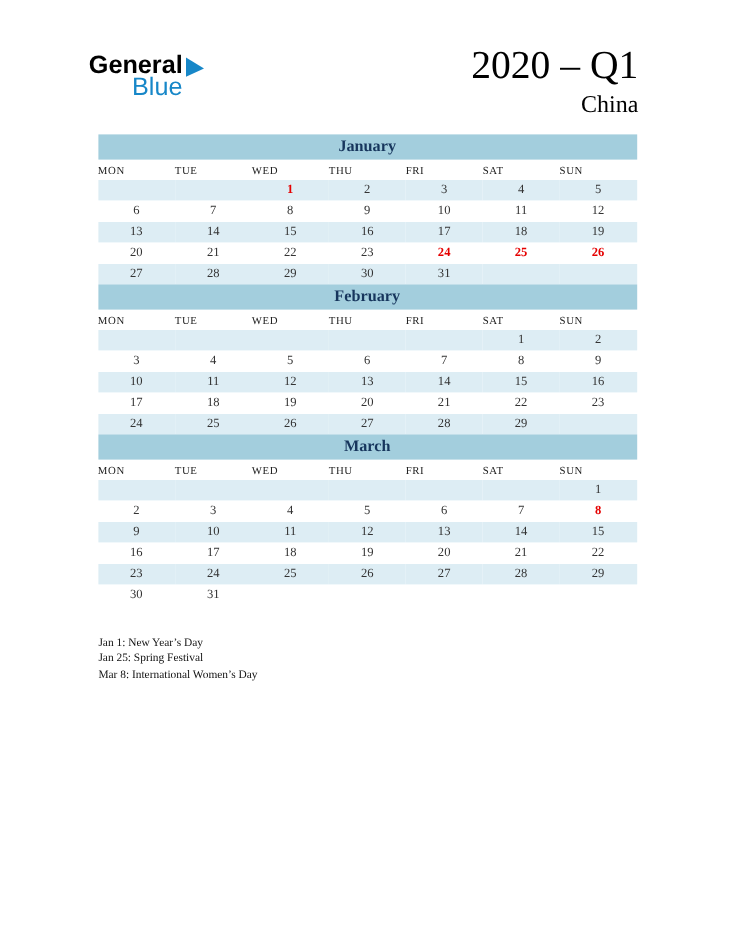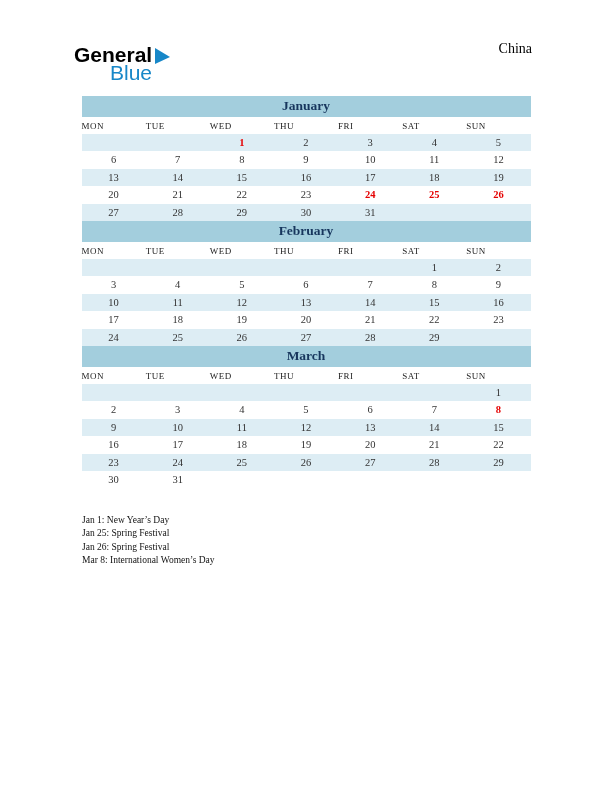--- a/index.html
+++ b/index.html
@@ -16,21 +16,21 @@
   .logo-row1 { display:flex; align-items:center; font-weight:bold; font-size:21px; color:#000; line-height:22px; }
   .logo-tri {
     width:0; height:0; margin-left:3px; margin-top:2px;
     border-left:15px solid var(--logo-blue, #1787c8);
     border-top:9px solid transparent; border-bottom:7px solid transparent;
   }
   .logo-row2 { font-weight:normal; font-size:21px; color:var(--logo-blue, #1787c8); margin-left:36px; margin-top:-4px; line-height:22px; }
   
   .title { text-align:right; color:#000; }
   .title-main { font-size:33px; line-height:38px; }
-  .title-sub  { font-size:14px; line-height:26px; }
+  .title-sub  { font-size:20px; line-height:26px; }
   
   .months { width:449px; margin:12px auto 0 auto; }
   .month { }
   .month-header {
     background:var(--month-header-bg, #a3cedd);
     color:var(--month-title-color, #17365d);
     text-align:center; font-weight:bold; font-size:13.5px; padding:3px 0; line-height:14.5px;
   }
   table.cal { width:100%; border-collapse:collapse; table-layout:fixed; }
   tr.dow th {
@@ -54,20 +54,21 @@
 <div class="page">
   <div class="top">
     <div class="logo">
       <div class="logo-row1">
         <span>General</span>
         <span class="logo-tri"></span>
       </div>
       <div class="logo-row2">Blue</div>
     </div>
     <div class="title">
+      <div class="title-main">2020 – Q1</div>
       <div class="title-sub">China</div>
     </div>
   </div>
 
   <div class="months">
   <div class="month">
     <div class="month-header">January</div>
     <table class="cal">
       <thead>
         <tr class="dow">
@@ -264,16 +265,15 @@
               <td></td>
             </tr>
           </tbody>
     </table>
   </div>
 </div>
 
   <div class="holidays">
       <div>Jan 1: New Year’s Day</div>
       <div>Jan 25: Spring Festival</div>
-      <div>Jan 26: Spring Festival</div>
       <div>Mar 8: International Women’s Day</div>
     </div>
 </div>
 
 </body></html>

